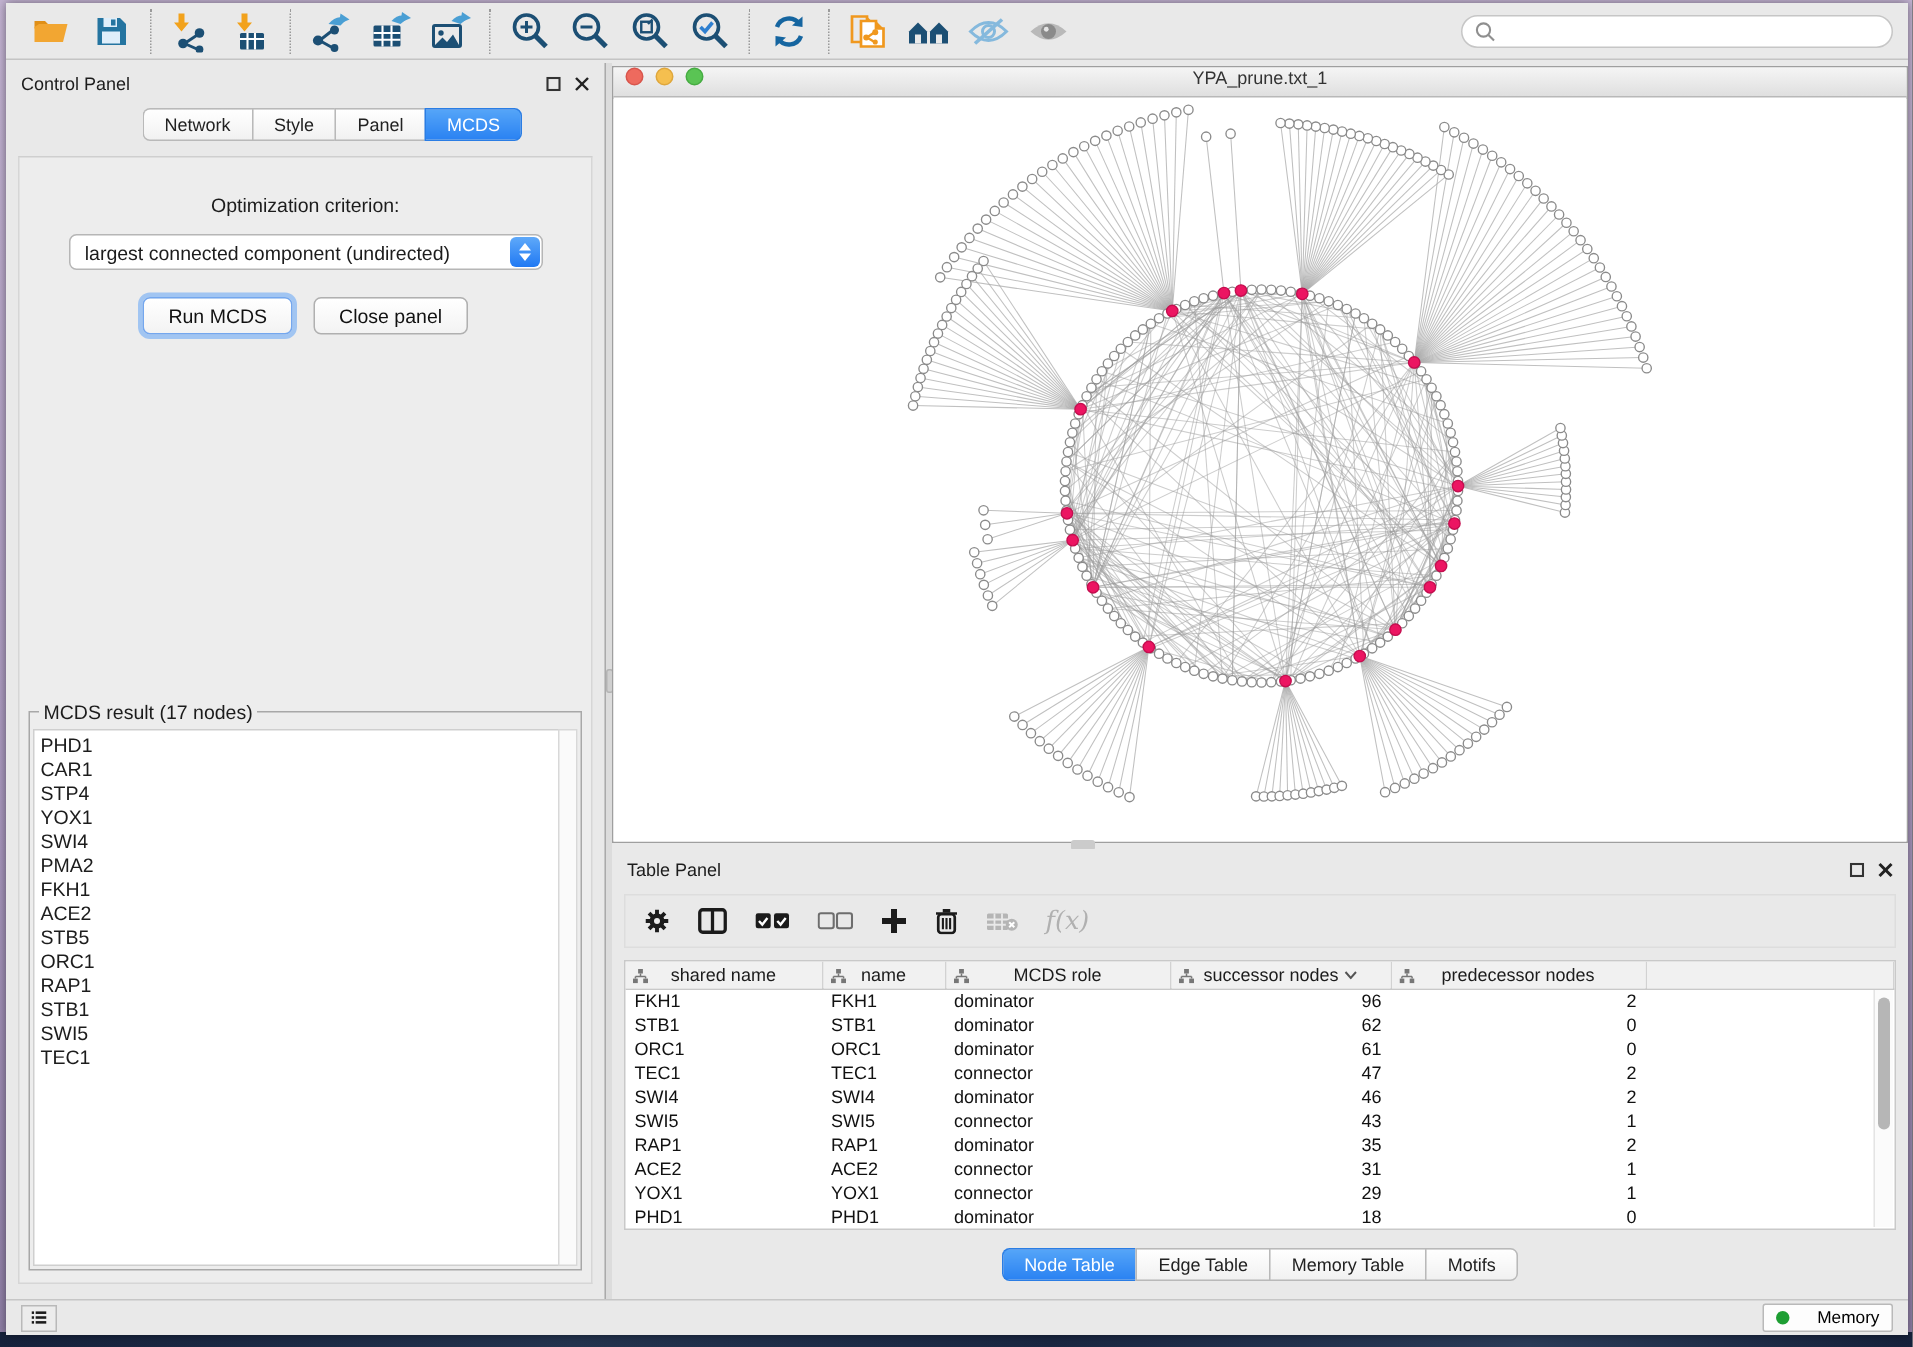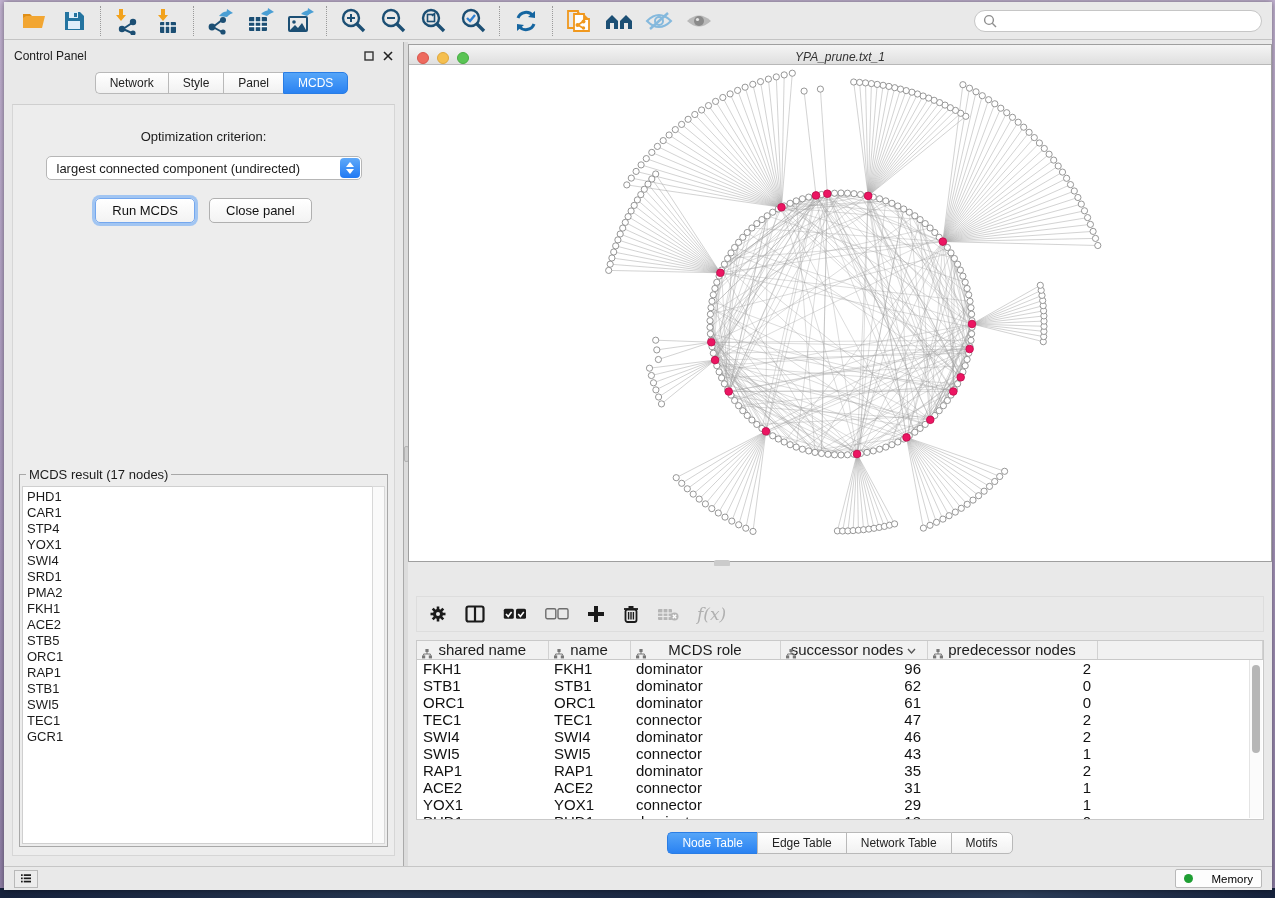--- a/index.html
+++ b/index.html
@@ -62,34 +62,34 @@
           border-left:1px solid #aaa;}
   .vsplit .handle{position:absolute;left:0;top:404px;width:5px;height:16px;background:#cfcfcf;
           border:1px solid #b3b3b3;border-radius:2px;}
   .hsplit{position:absolute;left:404px;right:0;top:560px;height:4px;background:#e9e9e9;}
   .hsplit .handle{position:absolute;left:306px;top:-2px;width:16px;height:7px;background:#cbcbcb;
           border-radius:2px;}
   
   .network-window{position:absolute;left:404px;top:42px;right:0;height:518px;
                   border:1px solid #9f9f9f;background:#fff;}
   .nw-titlebar{height:20px;background:linear-gradient(#f5f5f5,#dfdfdf);
-               border-bottom:1px solid #b8b8b8;display:flex;align-items:flex-end;padding:0 8px;font-style:italic;}
+               border-bottom:1px solid #b8b8b8;display:flex;align-items:flex-start;padding:0 8px;}
   .lights{display:flex;gap:8px;}
   .light{width:12px;height:12px;border-radius:50%;}
   .nw-title{flex:1;text-align:center;font-size:12px;color:#333;margin-right:52px;}
   .nw-canvas{position:absolute;left:0;right:0;top:21px;bottom:0;overflow:hidden;background:#fff;}
   
   .table-panel{position:absolute;left:404px;top:564px;right:0;bottom:24px;background:#e9e9e9;}
   .tp-toolbar{position:absolute;left:8px;right:8px;top:30px;height:36px;background:#e9e9e9;
               border:1px solid #dddddd;display:flex;align-items:center;gap:18px;padding:0 12px;}
   .tp-btn{background:none;border:none;padding:0;display:flex;align-items:center;}
   .fx{font-family:"DejaVu Serif","Liberation Serif",serif;font-style:italic;font-size:17px;color:#b0b0b0;}
   .gridwrap{position:absolute;left:8px;right:8px;top:74px;bottom:46px;background:#fff;
             border:1px solid #c9c9c9;overflow:hidden;}
-  table.grid{border-collapse:collapse;table-layout:fixed;width:100%;font-size:15px;}
+  table.grid{border-collapse:collapse;table-layout:fixed;width:100%;font-size:12px;}
   table.grid th{height:18px;background:#f1f1f1;border-right:1px solid #d2d2d2;
                 border-bottom:1px solid #c9c9c9;font-weight:normal;position:relative;
                 text-align:center;padding:0 4px;white-space:nowrap;overflow:hidden;}
   table.grid th .hicon{position:absolute;left:5px;top:4px;}
   table.grid td{height:16px;padding:0 6px;white-space:nowrap;overflow:hidden;color:#111;}
   td.num{text-align:right;padding-right:28px;}
   .vscroll{position:absolute;right:1px;top:19px;bottom:1px;width:13px;background:#fbfbfb;
            border-left:1px solid #e4e4e4;}
   .vscroll .thumb{position:absolute;left:2px;top:5px;width:8px;height:88px;background:#b6b6b6;border-radius:5px;}
   .bottom-tabs{position:absolute;left:0;right:0;bottom:12px;display:flex;justify-content:center;}
@@ -316,31 +316,29 @@
           <button class="mbtn">Close panel</button>
         </div>
         <fieldset class="result-box">
           <legend>MCDS result (17 nodes)</legend>
           <div class="result-list" id="mcds-list">
               <div>PHD1</div>
               <div>CAR1</div>
               <div>STP4</div>
               <div>YOX1</div>
               <div>SWI4</div>
-              <div>SRD1</div>
               <div>PMA2</div>
               <div>FKH1</div>
               <div>ACE2</div>
               <div>STB5</div>
               <div>ORC1</div>
               <div>RAP1</div>
               <div>STB1</div>
               <div>SWI5</div>
               <div>TEC1</div>
-              <div>GCR1</div>
             </div>
           <div class="result-track"></div>
         </fieldset>
       </div>
     </div>
 
     <div class="vsplit">
         <div class="handle"></div>
       </div>
 
@@ -1075,20 +1073,34 @@
             <circle cx="560.6" cy="283.0" r="3.8" fill="#ec1562" stroke="#c40e4f" stroke-width="0.9"></circle>
           </svg>
       </div>
     </div>
 
     <div class="hsplit">
         <div class="handle"></div>
       </div>
 
     <div class="table-panel">
+      <div class="panel-titlebar">
+        <span class="pt-title">Table Panel</span>
+        <button class="pt-btn">
+            <svg width="10" height="10" viewBox="0 0 10 10">
+              <rect x="1" y="1" width="8" height="8" fill="none" stroke="#333" stroke-width="1.4"></rect>
+            </svg>
+          </button>
+        <button class="pt-btn">
+            <svg width="10" height="10" viewBox="0 0 10 10">
+              <line x1="1" y1="1" x2="9" y2="9" stroke="#222" stroke-width="2"></line>
+              <line x1="9" y1="1" x2="1" y2="9" stroke="#222" stroke-width="2"></line>
+            </svg>
+          </button>
+      </div>
       <div class="tp-toolbar">
         <button class="tp-btn">
           <svg width="18" height="18" viewBox="0 0 18 18">
               <g stroke="#1b1b1b" stroke-width="2.6">
                 <line x1="9" y1="1.5" x2="9" y2="16.5"></line>
                 <line x1="1.5" y1="9" x2="16.5" y2="9"></line>
                 <line x1="3.7" y1="3.7" x2="14.3" y2="14.3"></line>
                 <line x1="14.3" y1="3.7" x2="3.7" y2="14.3"></line>
               </g>
               <circle cx="9" cy="9" r="5" fill="#1b1b1b"></circle>
@@ -1320,21 +1332,21 @@
               </tr>
             </tbody>
         </table>
         <div class="vscroll">
             <div class="thumb"></div>
           </div>
       </div>
       <div class="bottom-tabs" id="bottom-tabs">
           <button class="seg active">Node Table</button>
           <button class="seg">Edge Table</button>
-          <button class="seg">Network Table</button>
+          <button class="seg">Memory Table</button>
           <button class="seg">Motifs</button>
         </div>
     </div>
 
     <div class="statusbar">
       <button class="sb-left">
         <svg width="13" height="11" viewBox="0 0 13 11">
             <g fill="#1b1b1b">
               <rect x="0" y="0" width="2.2" height="2.2"></rect>
               <rect x="0" y="4.2" width="2.2" height="2.2"></rect>

